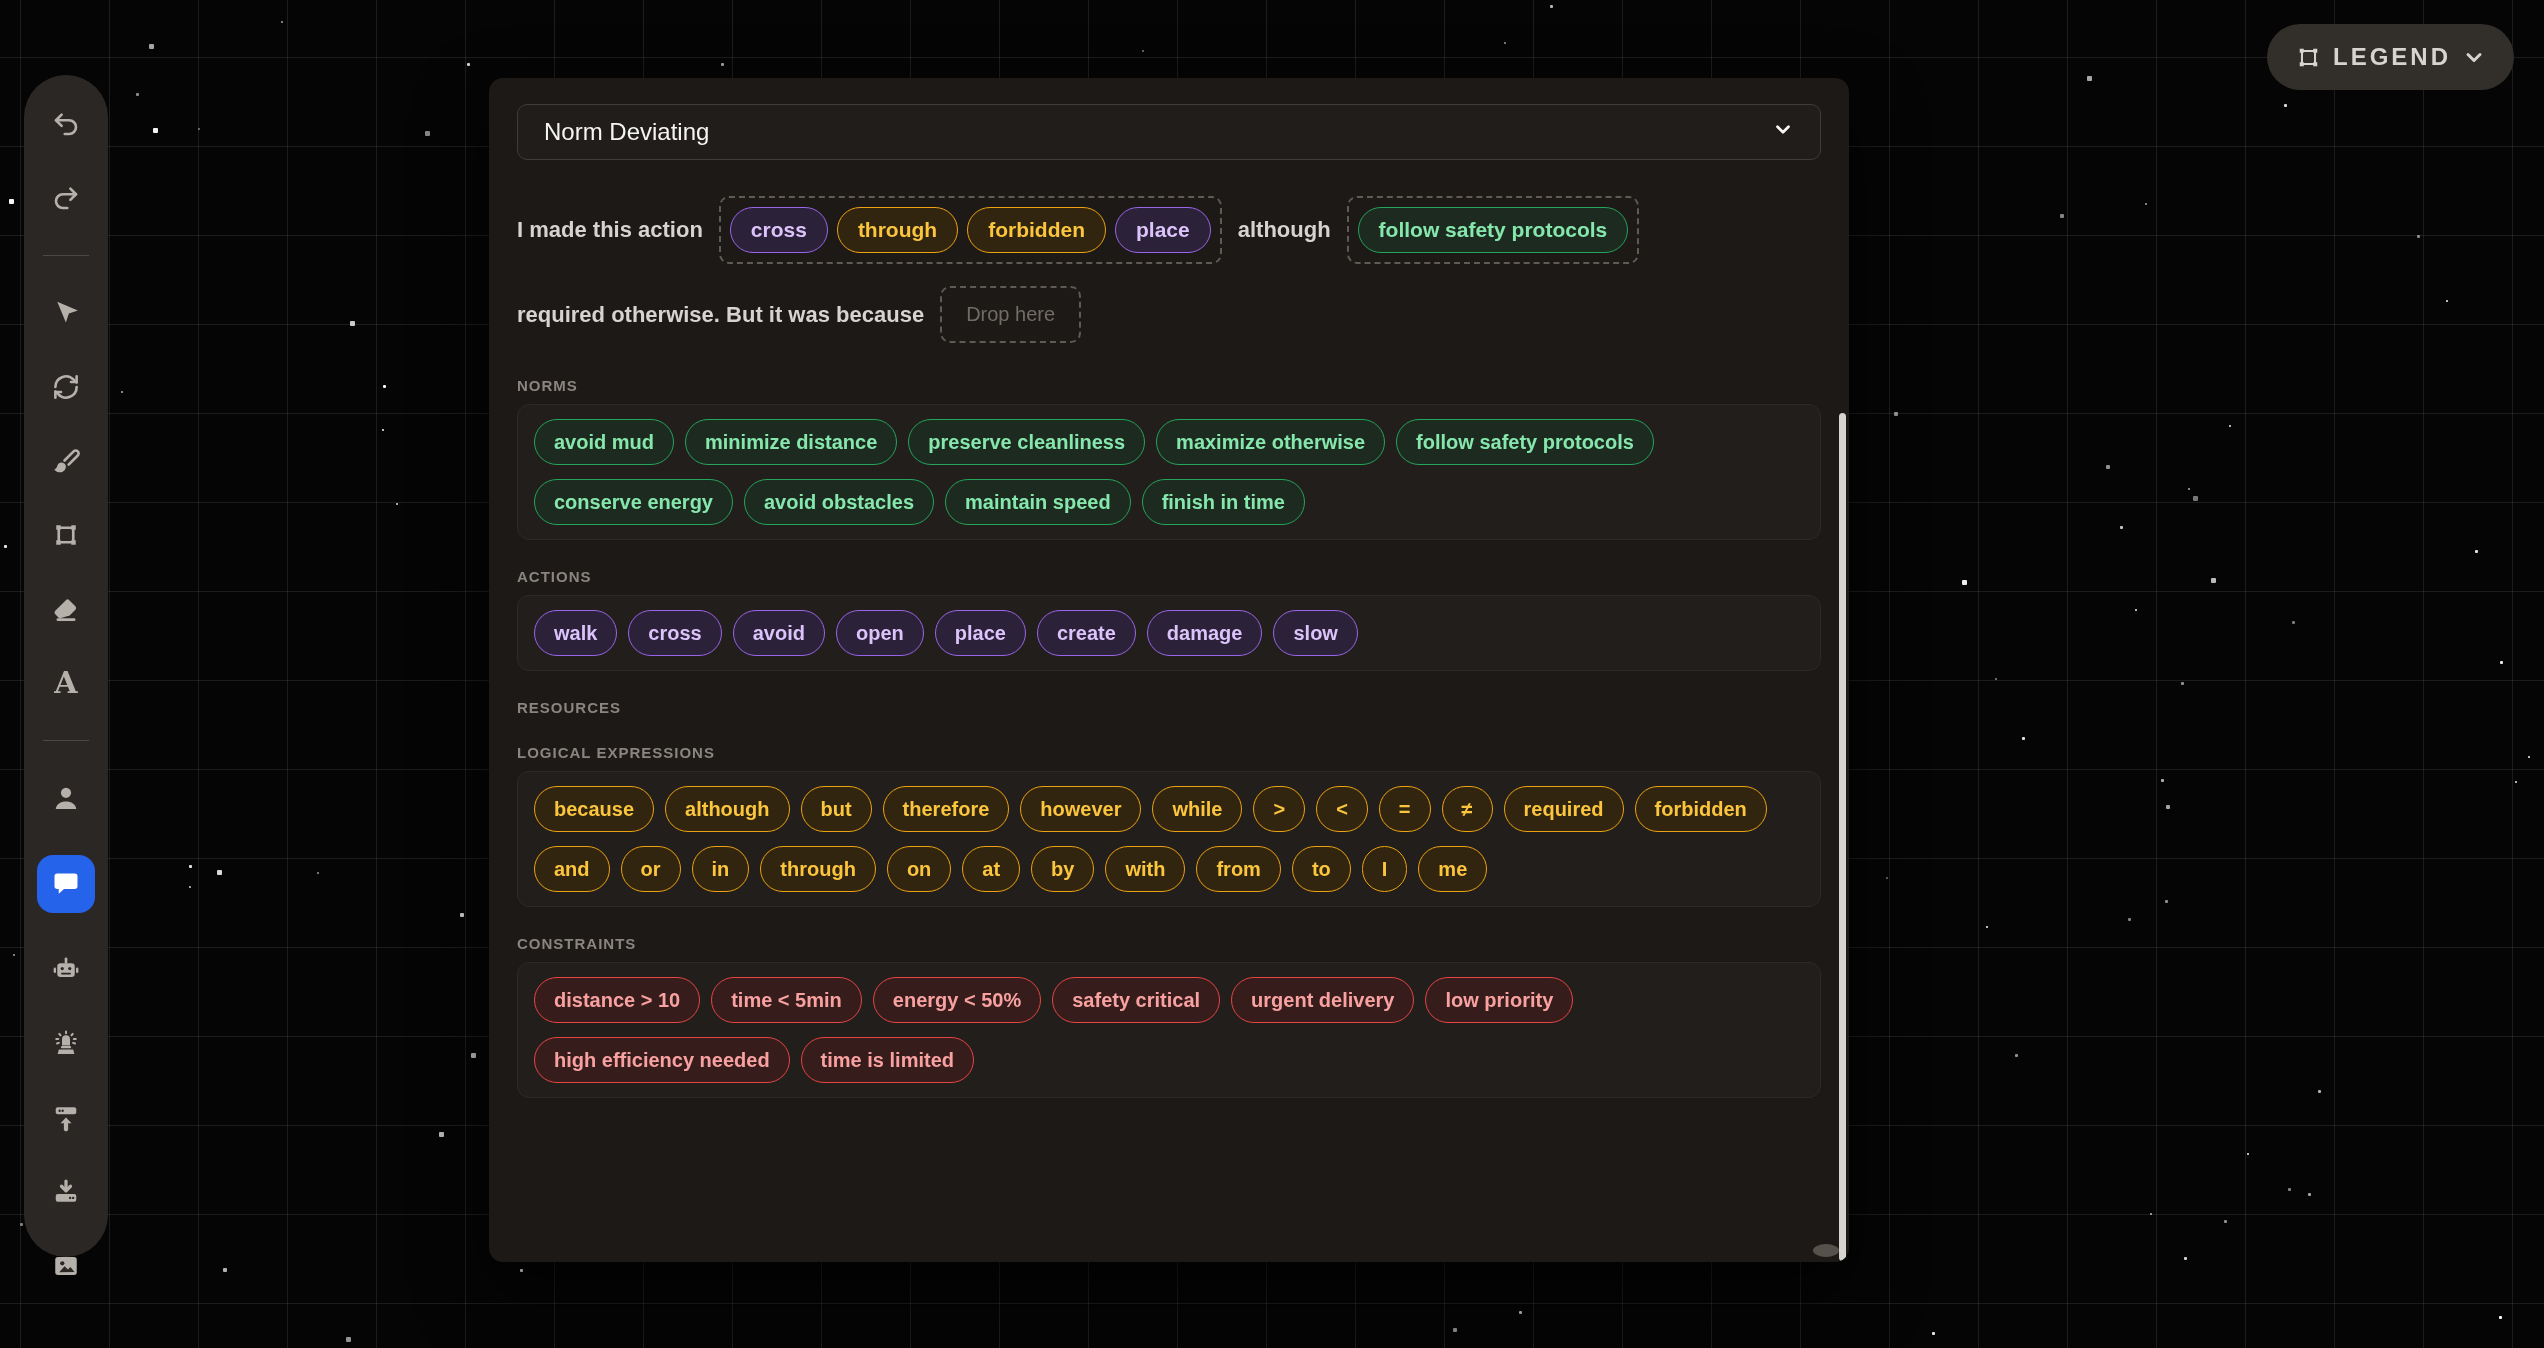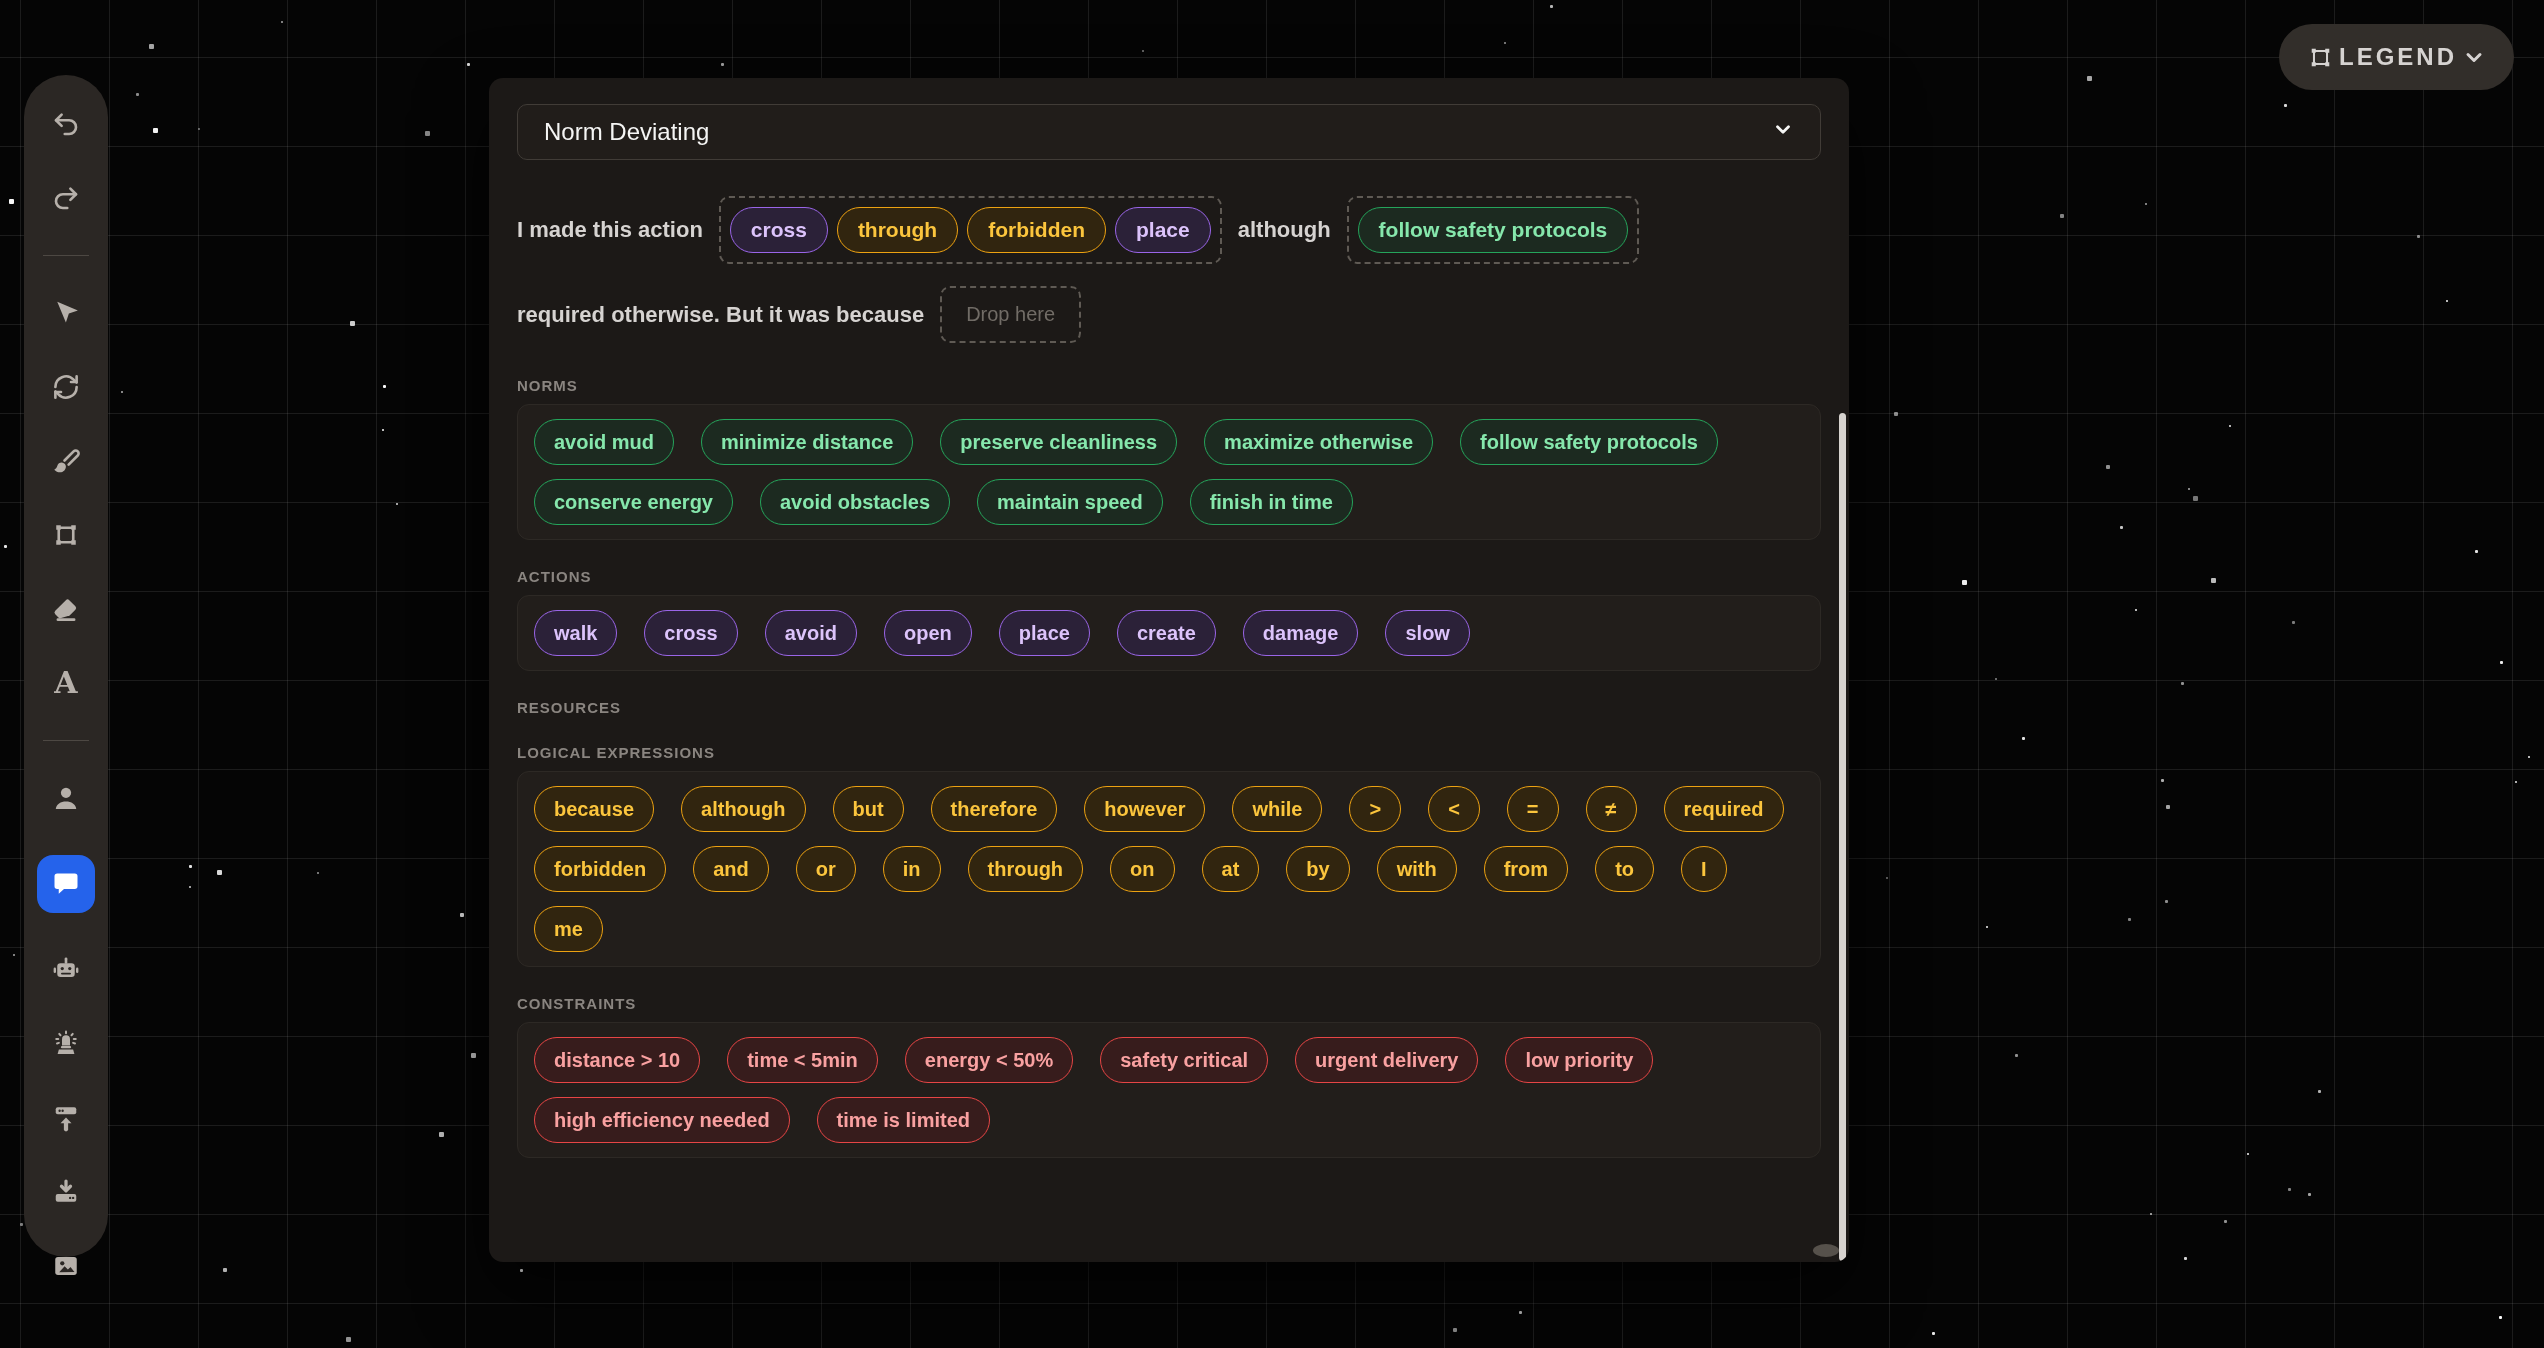--- a/index.html
+++ b/index.html
@@ -32,21 +32,21 @@
   .tool svg { width:30px; height:30px; }
   .tool.active {
     width:58px; height:58px; background:#2563eb; border-radius:16px; color:#ffffff;
   }
   .tool-divider { width:46px; height:1px; background:#4d4843; flex:0 0 auto; }
   .tool-text { font-family:"DejaVu Serif", serif; font-weight:700; font-size:30px; color:#b6b0aa; line-height:1; }
 
   
   .legend-btn {
     position:absolute; top:24px; right:30px; z-index:5; height:66px;
-    display:flex; align-items:center; gap:5px; padding:0 28px;
+    display:flex; align-items:center; gap:11px; padding:0 28px;
     background:#322e2a; border:none; border-radius:33px; cursor:pointer; color:#d6d3d1;
   }
   .legend-btn svg { display:block; }
   .legend-label { font-size:24px; font-weight:700; letter-spacing:3px; color:#d6d3d1; }
 
   
   .modal {
     position:absolute; left:489px; top:78px; width:1360px; height:1184px; z-index:10;
     background:#1c1917; border-radius:14px; overflow:hidden;
     box-shadow:0 30px 70px rgba(0,0,0,0.65);
@@ -91,21 +91,21 @@
   .chip.red    { background:#371c1c; border-color:#e64545; color:#f9a1a1; }
   .section-panel .chip { padding:0 19px; font-size:20px; }
 
   #sections { margin-top:34px; }
   .section + .section { margin-top:28px; }
   .section-label {
     font-size:15px; font-weight:700; letter-spacing:1px; color:#8a8580; margin-bottom:10px;
   }
   .section-panel {
     background:#221e1b; border:1px solid #2d2925; border-radius:12px;
-    padding:14px 16px; display:flex; flex-wrap:wrap; gap:14px 27px;
+    padding:14px 16px; display:flex; flex-wrap:wrap; gap:14px 11px;
   }
 
   .modal-scrollbar {
     position:absolute; right:3px; top:335px; width:7px; height:848px;
     background:#d7d3cf; border-radius:4px;
   }
   .resize-dot {
     position:absolute; right:10px; bottom:5px; width:26px; height:13px;
     background:#56514b; border-radius:50%;
   }

